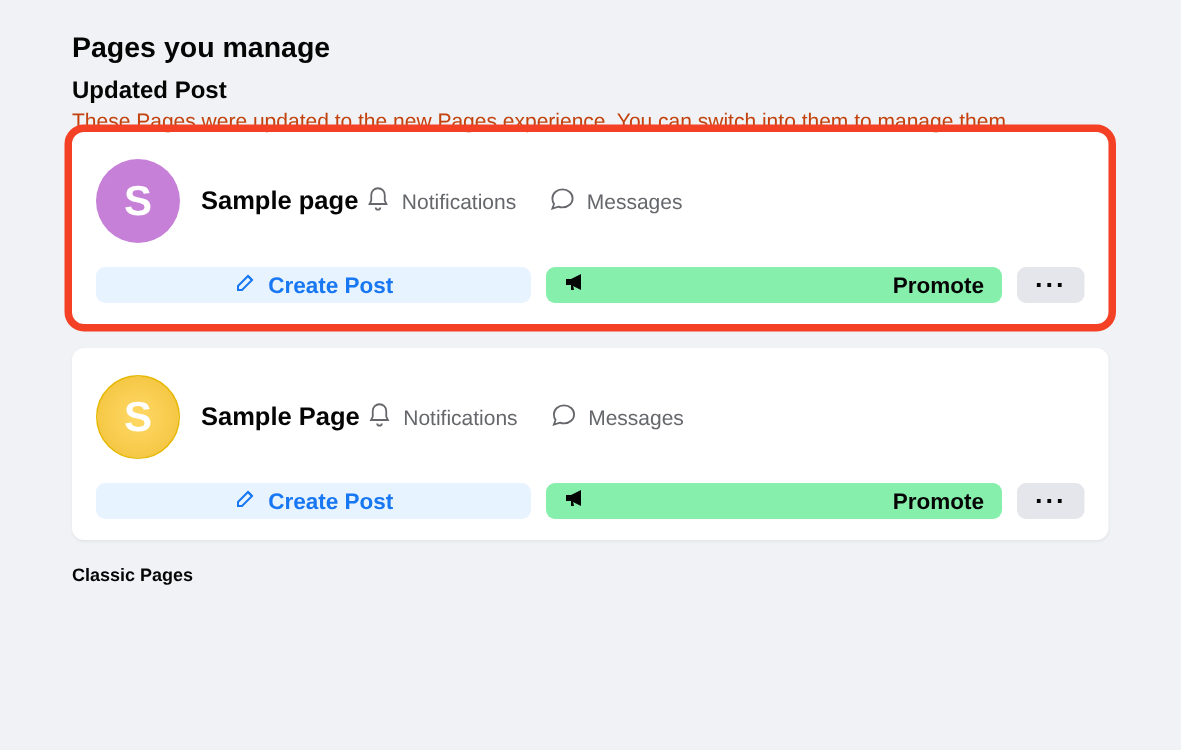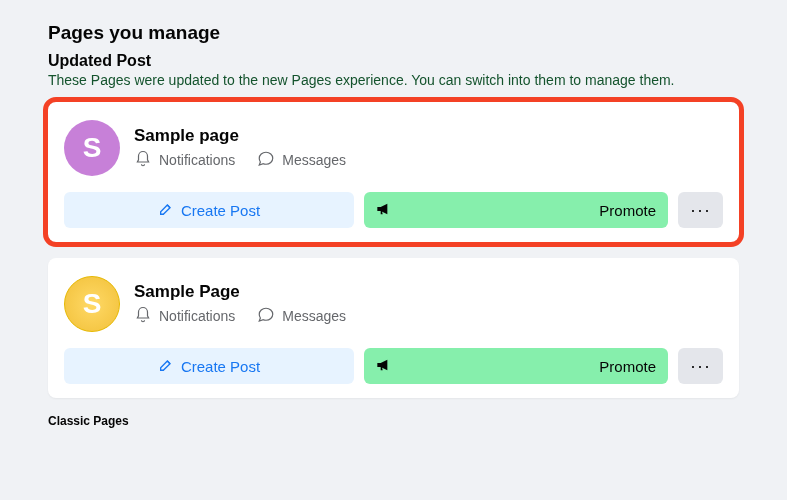--- a/index.html
+++ b/index.html
@@ -20,22 +20,22 @@
       font-weight: 700;
       margin-bottom: 8px;
     }
     .subsection-title {
       font-size: 16px;
       font-weight: 600;
       margin-bottom: 2px;
     }
     .description {
       font-size: 14px;
-      color: #14532d;
-      margin-bottom: 14px;
+      color: #c2410c;
+      margin-bottom: 0;
     }
     .card {
       background: #fff;
       border-radius: 8px;
       padding: 18px 16px 14px 16px;
       margin-bottom: 16px;
       box-shadow: 0 1px 2px rgba(0,0,0,0.05);
     }
     .card.highlighted {
       outline: 5px solid #f44125;
@@ -60,21 +60,21 @@
       flex-shrink: 0;
     }
     .avatar.purple { background: #c780d8; }
     .avatar.yellow {
       background: radial-gradient(circle at center, #ffd966 0%, #f4c542 80%);
       color: #fff;
       border: 1px solid #e6b800;
     }
     .header-text {
       display: flex;
-      flex-direction: column;
+      flex-direction: row;
       gap: 4px;
     }
     .page-name {
       font-size: 17px;
       font-weight: 700;
     }
     .meta-row {
       display: flex;
       gap: 22px;
       align-items: center;
@@ -93,23 +93,23 @@
       fill: none;
     }
     .actions {
       display: flex;
       gap: 10px;
     }
     .btn {
       border: none;
       border-radius: 6px;
       padding: 0 12px;
-      height: 36px;
+      height: 24px;
       font-size: 15px;
-      font-weight: 400;
+      font-weight: 700;
       display: flex;
       align-items: center;
       justify-content: center;
       gap: 7px;
       cursor: pointer;
     }
     .btn-create {
       background: #e7f3ff;
       color: #1877f2;
       flex: 0 0 290px;

